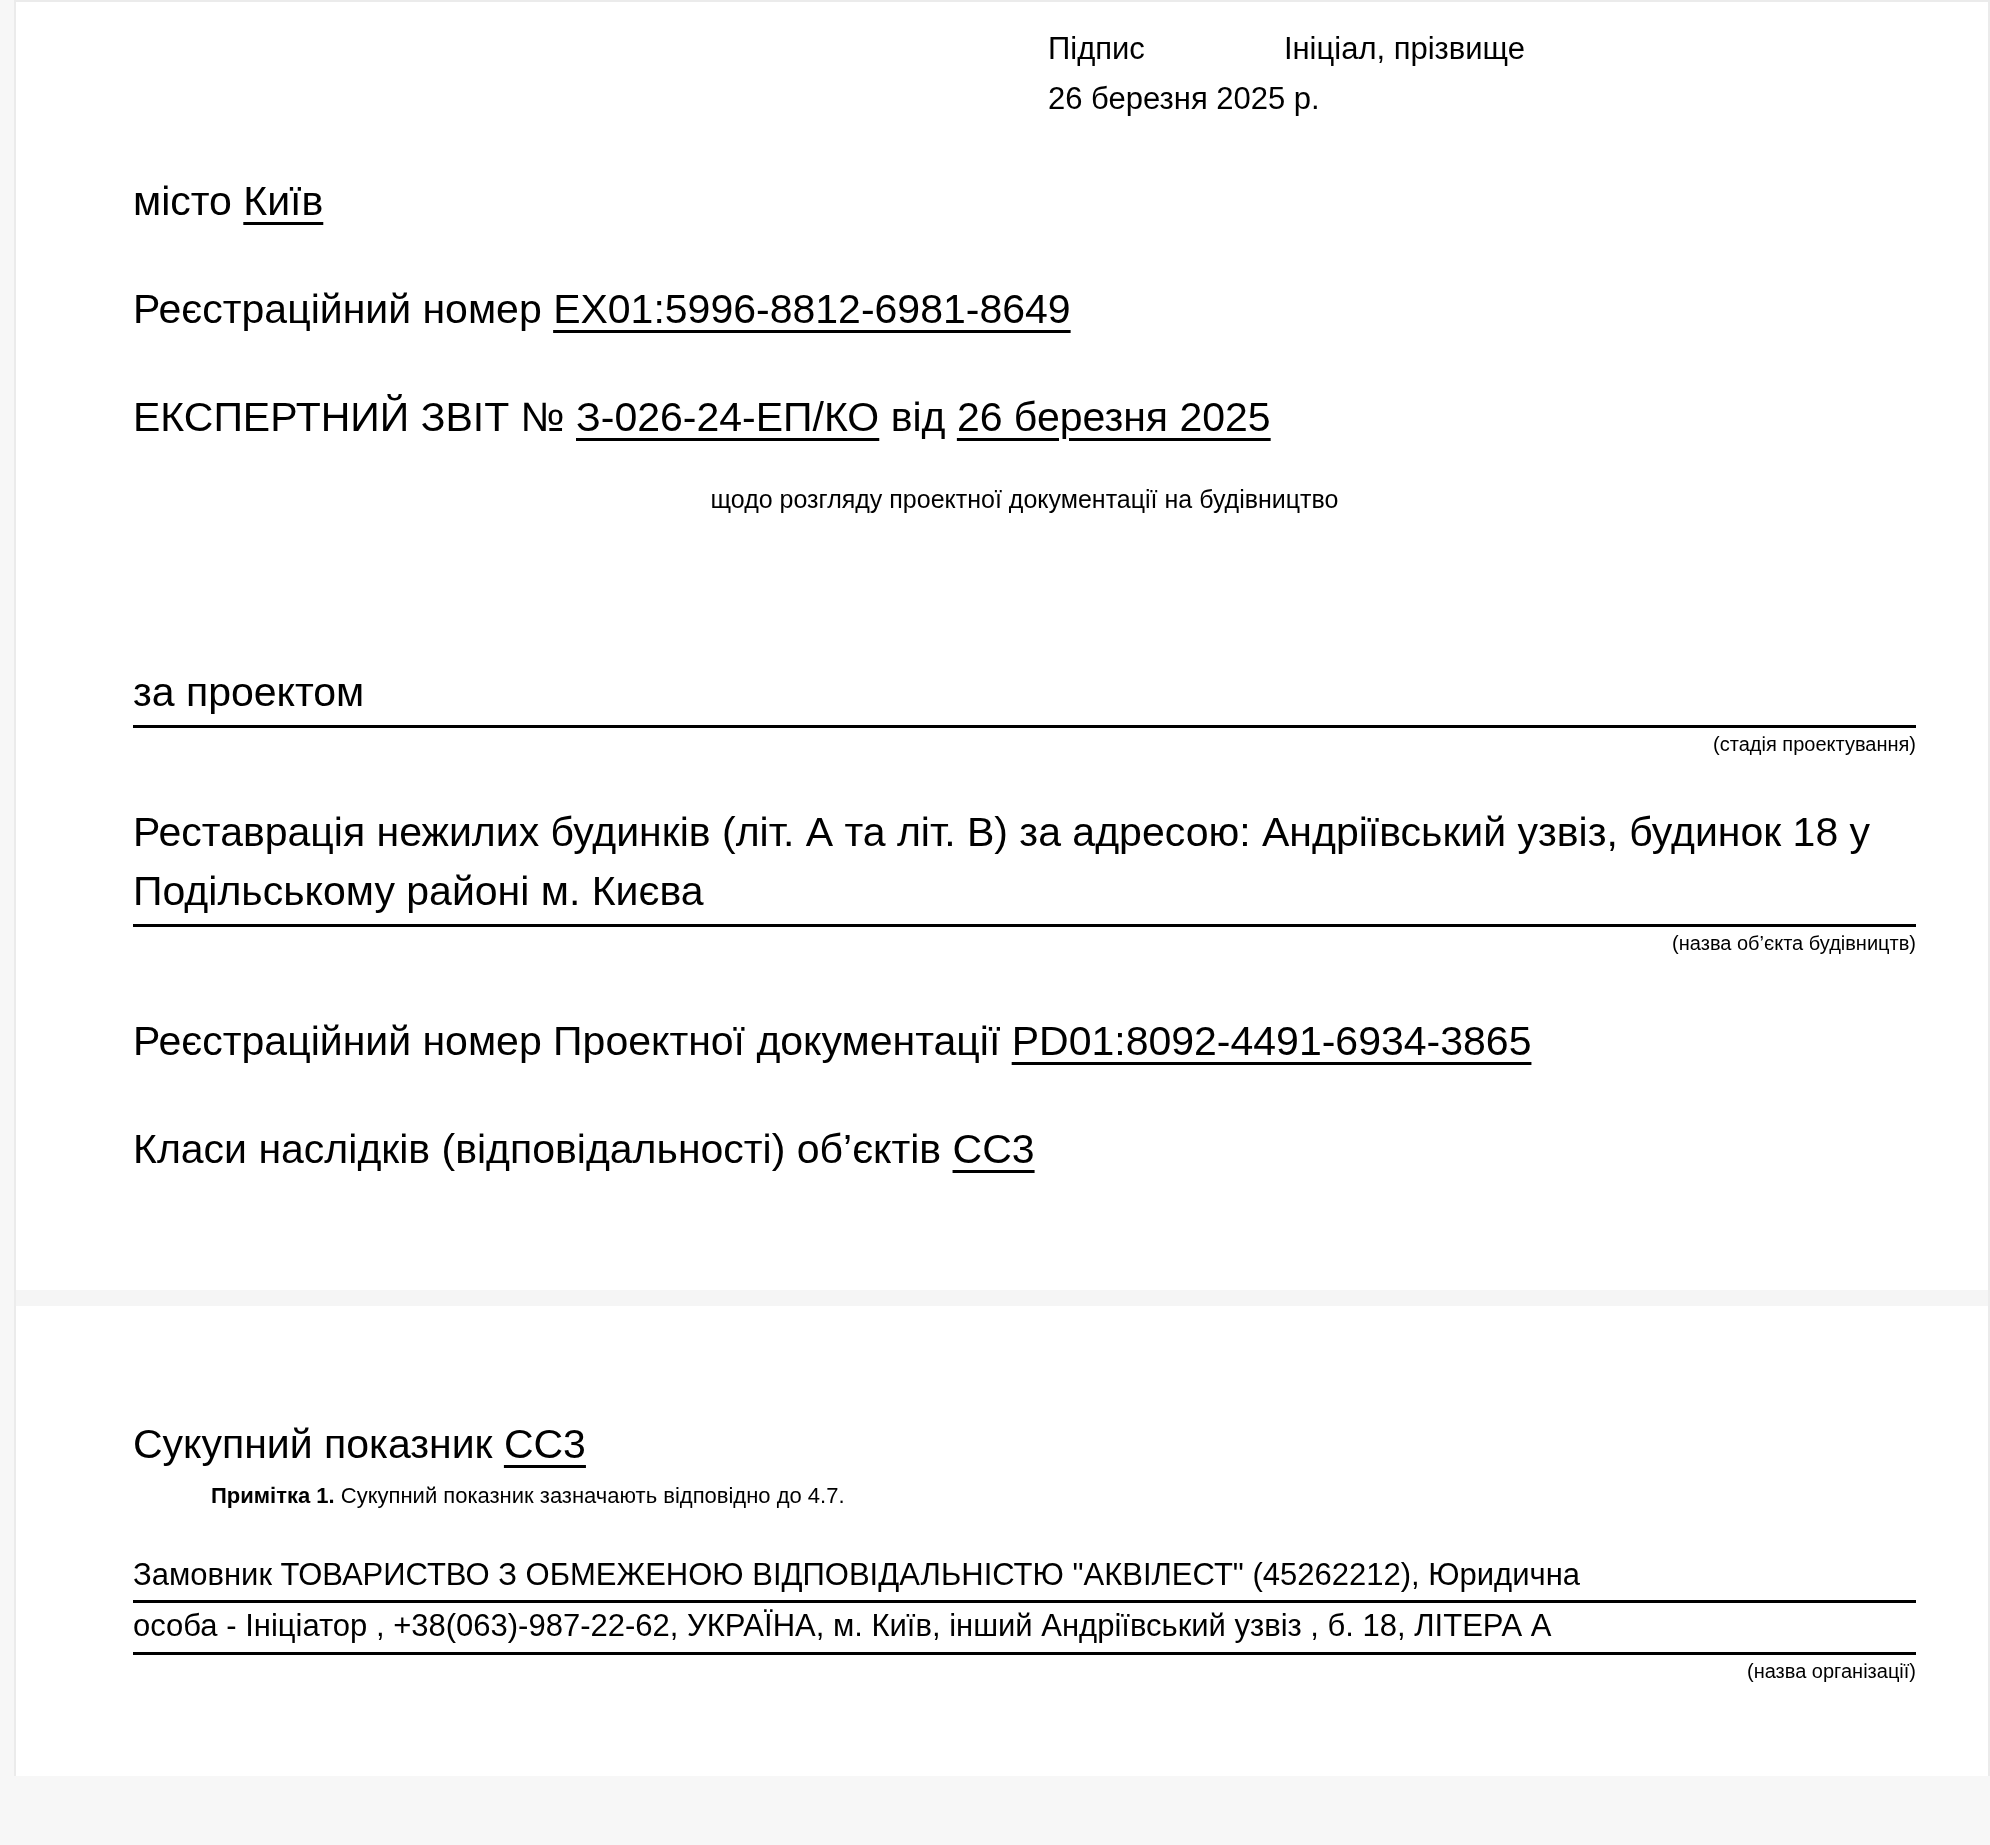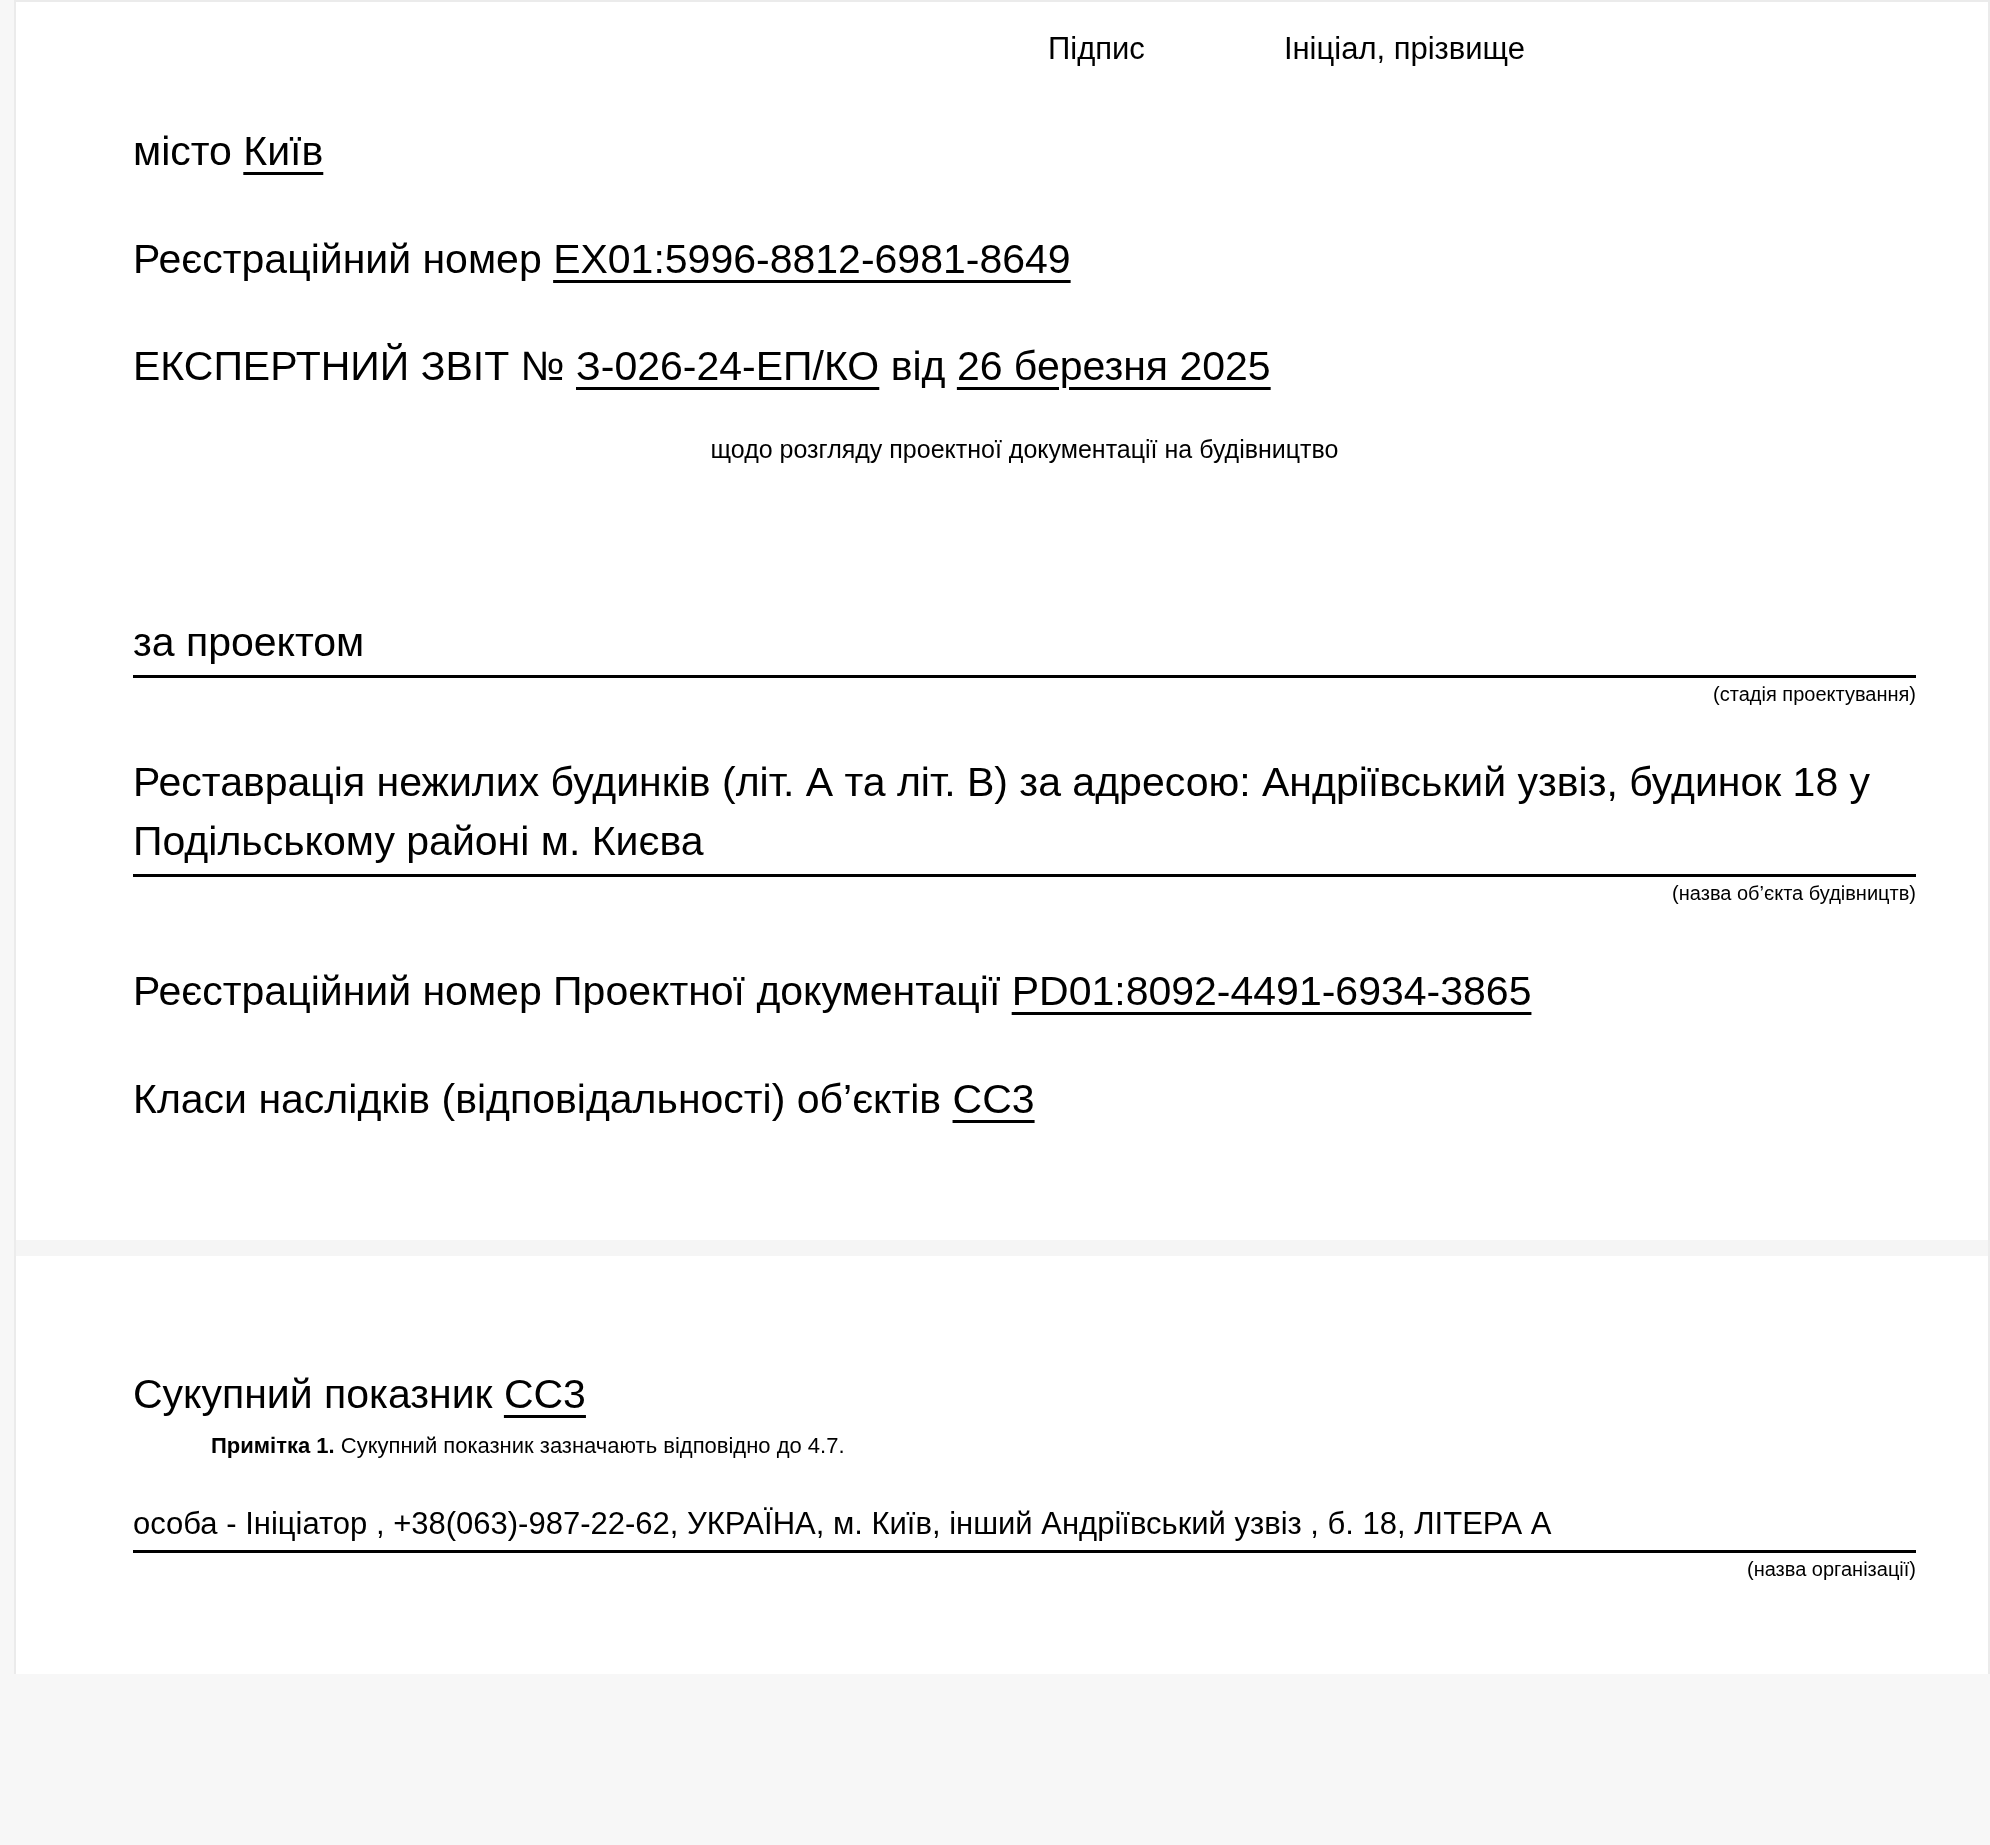--- a/index.html
+++ b/index.html
@@ -139,20 +139,21 @@
 </head>
 <body>
 
 <div class="viewport">
 
   <div class="page first">
     <div class="page-inner">
 
       <div class="sig-block">
         <div class="sig-row"><span>Підпис</span><span class="sig-gap"></span><span>Ініціал, прізвище</span></div>
+        <div class="sig-row"><span>26 березня 2025 р.</span></div>
       </div>
 
       <div class="meta">
 
         <div class="meta-line"><span>місто </span><span class="u">Київ</span></div>
 
         <div class="meta-line"><span>Реєстраційний номер </span><span class="u">EX01:5996-8812-6981-8649</span></div>
 
         <div class="meta-line"><span>ЕКСПЕРТНИЙ ЗВІТ № </span><span class="u">З-026-24-ЕП/КО</span><span> від </span><span class="u">26 березня 2025</span></div>
 
@@ -192,20 +193,21 @@
     <div class="page-inner">
       <div class="p2-top"></div>
 
       <div class="meta">
         <div class="meta-line" style="margin-top:0"><span>Сукупний показник </span><span class="u">СС3</span></div>
       </div>
 
       <div class="note"><b>Примітка 1.</b><span> Сукупний показник зазначають відповідно до 4.7.</span></div>
 
       <div class="cust-block">
+        <div class="cust-line first"><span>Замовник </span><span>ТОВАРИСТВО З ОБМЕЖЕНОЮ ВІДПОВІДАЛЬНІСТЮ "АКВІЛЕСТ" (45262212), Юридична</span></div>
         <div class="cust-line"><span>особа - Ініціатор , +38(063)-987-22-62, УКРАЇНА, м. Київ, інший Андріївський узвіз , б. 18, ЛІТЕРА А</span></div>
         <div class="field-caption">(назва організації)</div>
       </div>
 
       <div class="tail-space"></div>
     </div>
   </div>
 
 </div>
 

